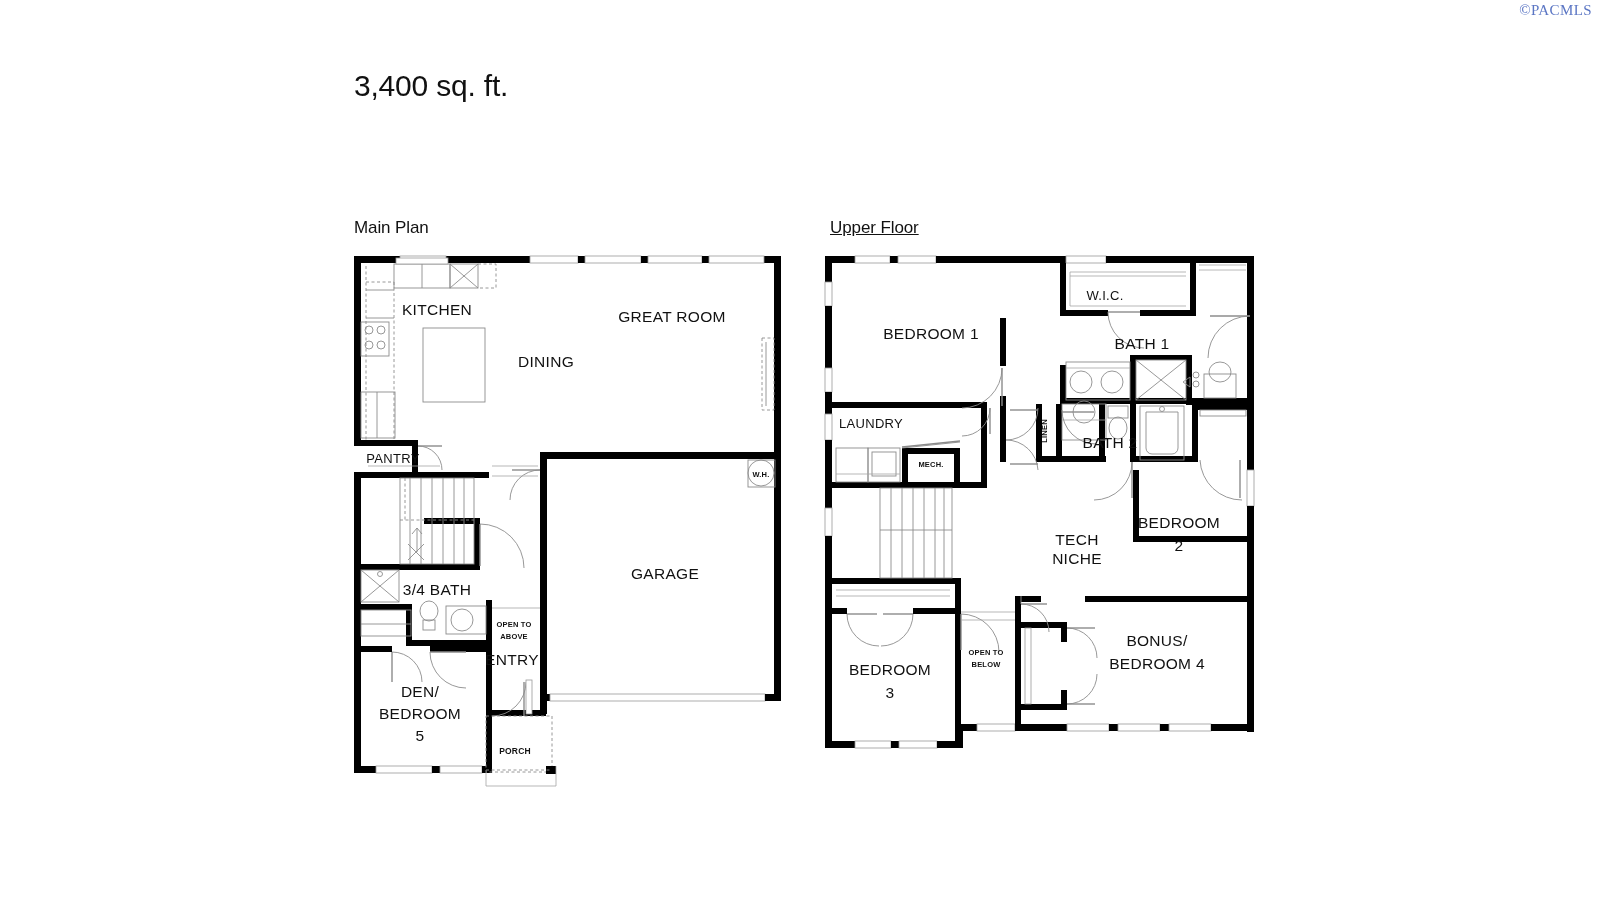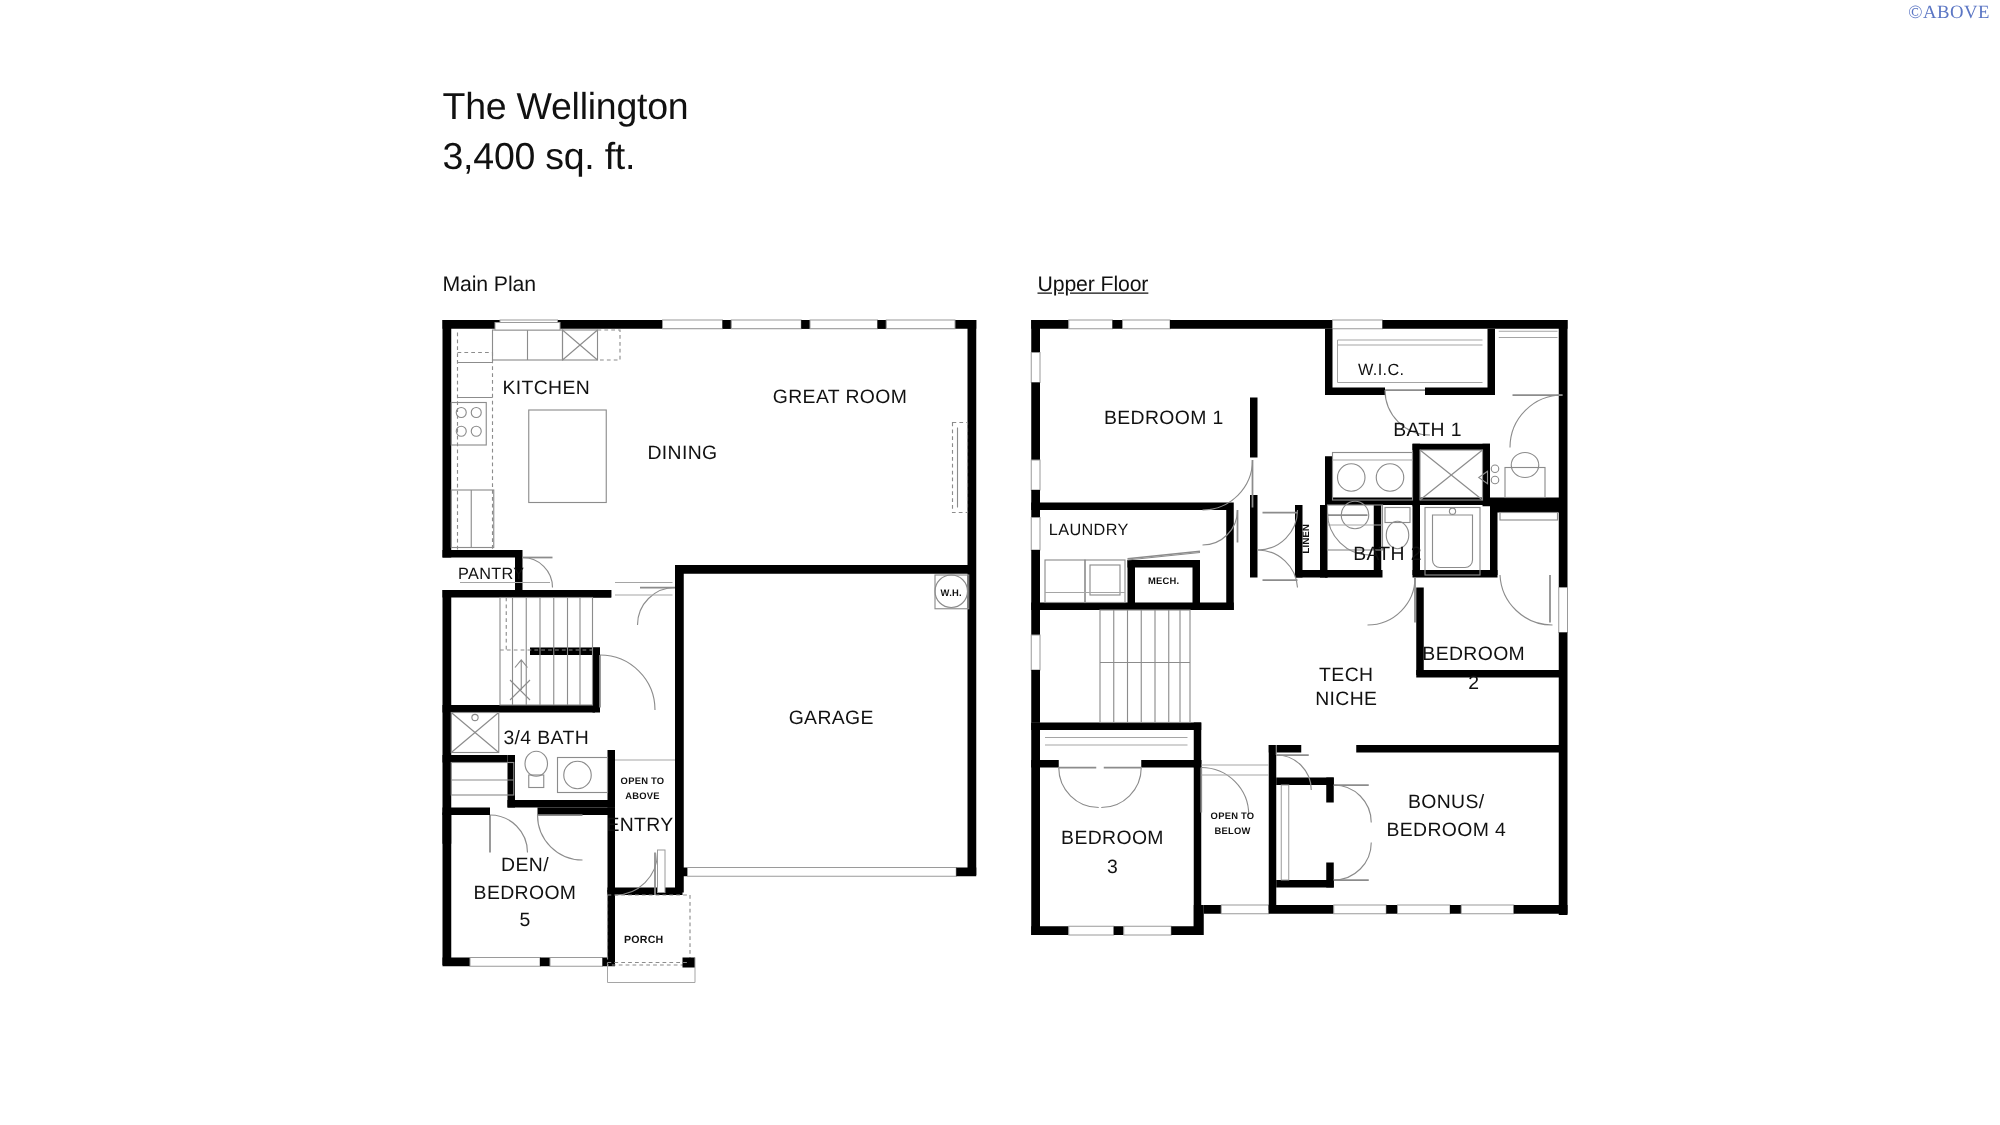--- a/index.html
+++ b/index.html
@@ -69,24 +69,23 @@
   .fix       { fill: none; stroke: #8c8c8c; stroke-width: 0.9; }
   .fix-d     { fill: none; stroke: #8c8c8c; stroke-width: 0.9; stroke-dasharray: 3 2.5; }
   .door-arc  { fill: none; stroke: #8c8c8c; stroke-width: 0.9; }
   .door-leaf { fill: none; stroke: #8c8c8c; stroke-width: 1.4; }
   .stair     { fill: none; stroke: #8c8c8c; stroke-width: 0.9; }
   .thinline  { fill: none; stroke: #a5a5a5; stroke-width: 0.8; }
 </style>
 </head>
 <body>
 
-<div class="watermark">©ABOVE</div>
+<div class="watermark">©PACMLS</div>
 
 <div class="title-block">
-  <div class="title-line">The Wellington</div>
   <div class="title-line">3,400 sq. ft.</div>
 </div>
 
 <div class="floor-caption" id="main-floor-caption">Main Plan</div>
 <div class="floor-caption" id="upper-floor-caption">Upper Floor</div>
 
 <svg class="plan-svg" id="main-floor-plan" width="460" height="560" viewBox="340 240 460 560">
 
   <g>
 

